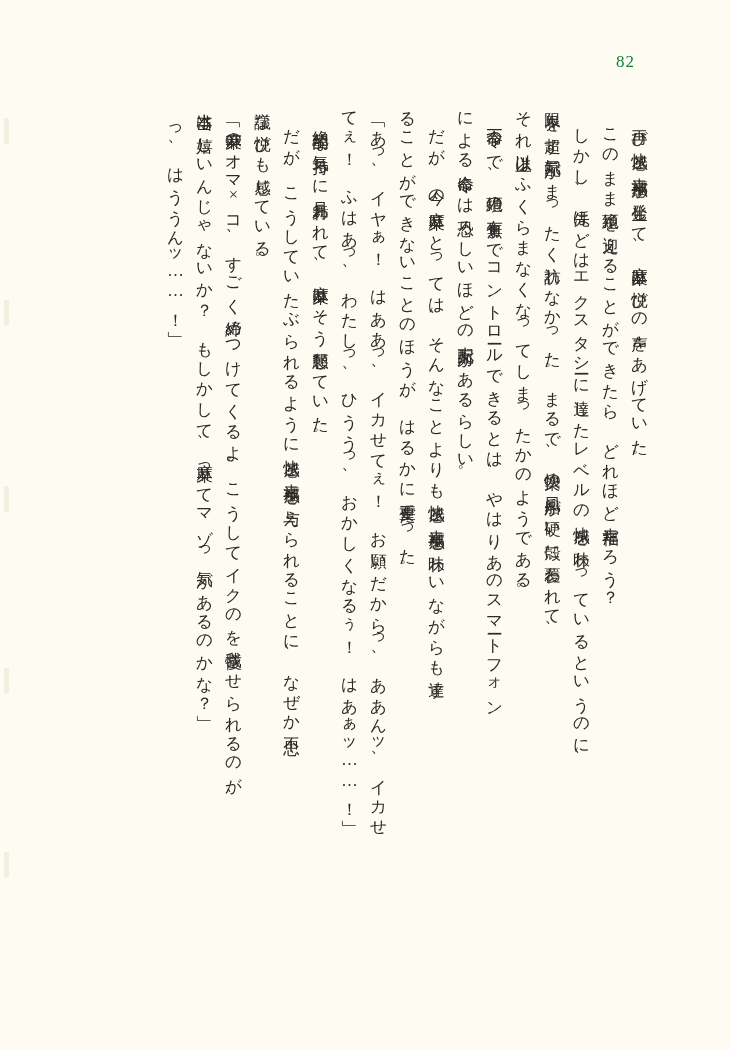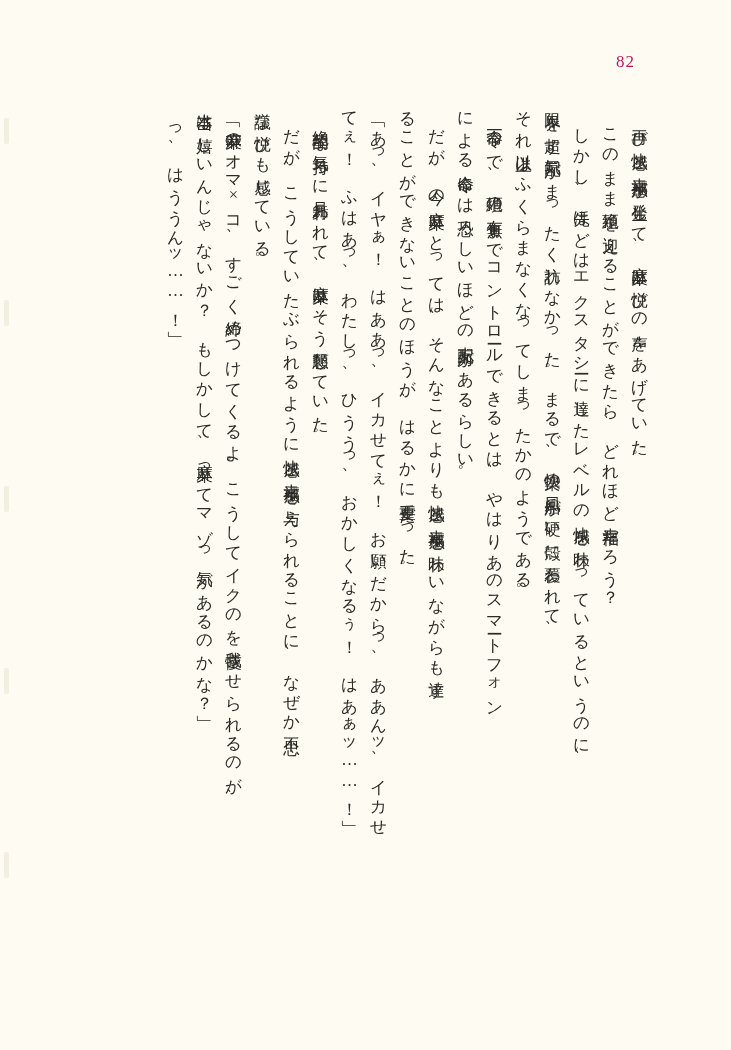--- a/index.html
+++ b/index.html
@@ -24,21 +24,21 @@
     height: 26px;
     background: #f2eee0;
     border-radius: 2px;
   }
   #page-number {
     position: absolute;
     top: 52px;
     right: 96px;
     font-size: 17px;
     letter-spacing: 1px;
-    color: #be185d;
+    color: #15803d;
   }
   
   #body-text {
     position: absolute;
     top: 100px;
     right: 84px;
     height: 820px;
     width: 560px;
     display: flex;
     flex-direction: row;

